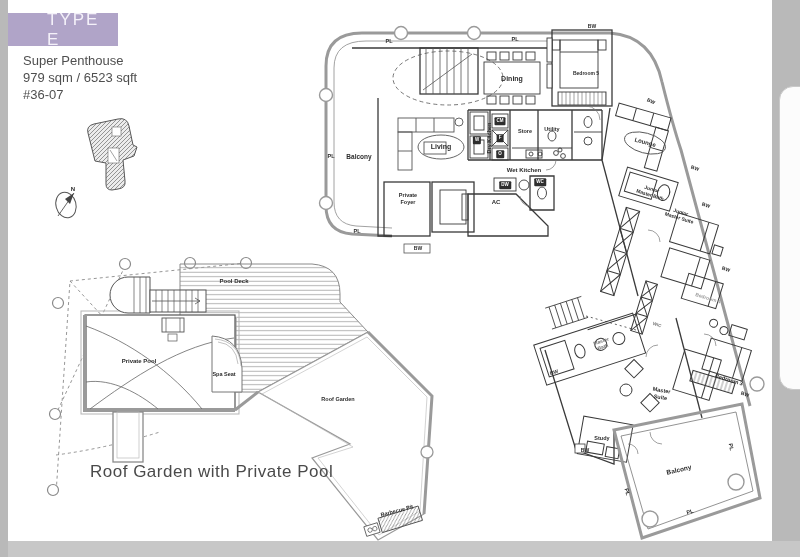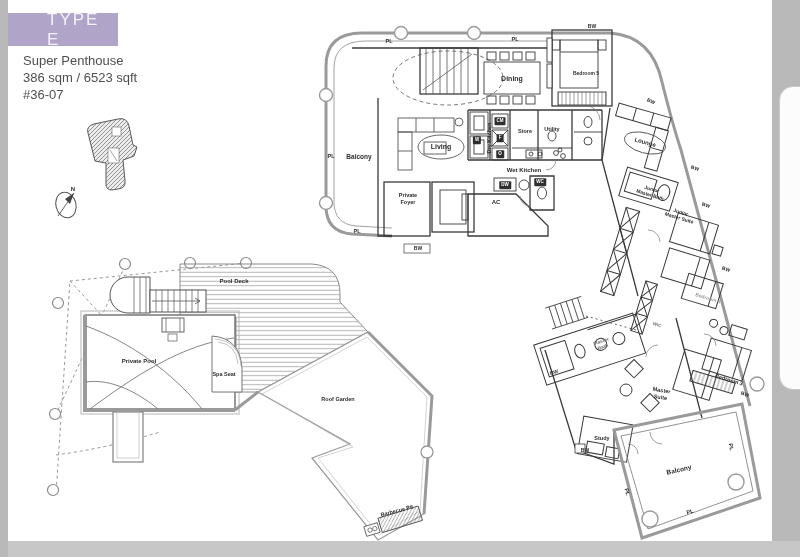--- a/index.html
+++ b/index.html
@@ -300,23 +300,24 @@
       <path d="M58 216 L74 193" stroke="#555" stroke-width="0.9"></path>
       <path d="M74 193 L70 204 L65 199 Z" fill="#444"></path>
     </g>
   </svg>
 
   <div id="banner" style="background:#b0a4c8;">
     <span>TYPE E</span>
   </div>
   <div id="subtitle">
     <div>Super Penthouse</div>
-    <div>386 sqm / 6523 sqft</div>
+    <div>979 sqm / 6523 sqft</div>
     <div>#36-07</div>
   </div>
+  <div id="caption">Roof Garden with Private Pool</div>
   <div class="lb s6" style="left:73px;top:190px;transform:translate(-50%,-50%);">N</div>
 
   <div class="lb s55" style="left:389px;top:41px;transform:translate(-50%,-50%);">PL</div>
   <div class="lb s55" style="left:515px;top:39px;transform:translate(-50%,-50%);">PL</div>
   <div class="lb s55" style="left:331px;top:156px;transform:translate(-50%,-50%);">PL</div>
   <div class="lb s55" style="left:357px;top:231px;transform:translate(-50%,-50%);">PL</div>
   <div class="lb s55" style="left:731px;top:447px;transform:translate(-50%,-50%) rotate(79deg);">PL</div>
   <div class="lb s55" style="left:627px;top:492px;transform:translate(-50%,-50%) rotate(75deg);">PL</div>
   <div class="lb s55" style="left:690px;top:512px;transform:translate(-50%,-50%) rotate(-19deg);">PL</div>
 

